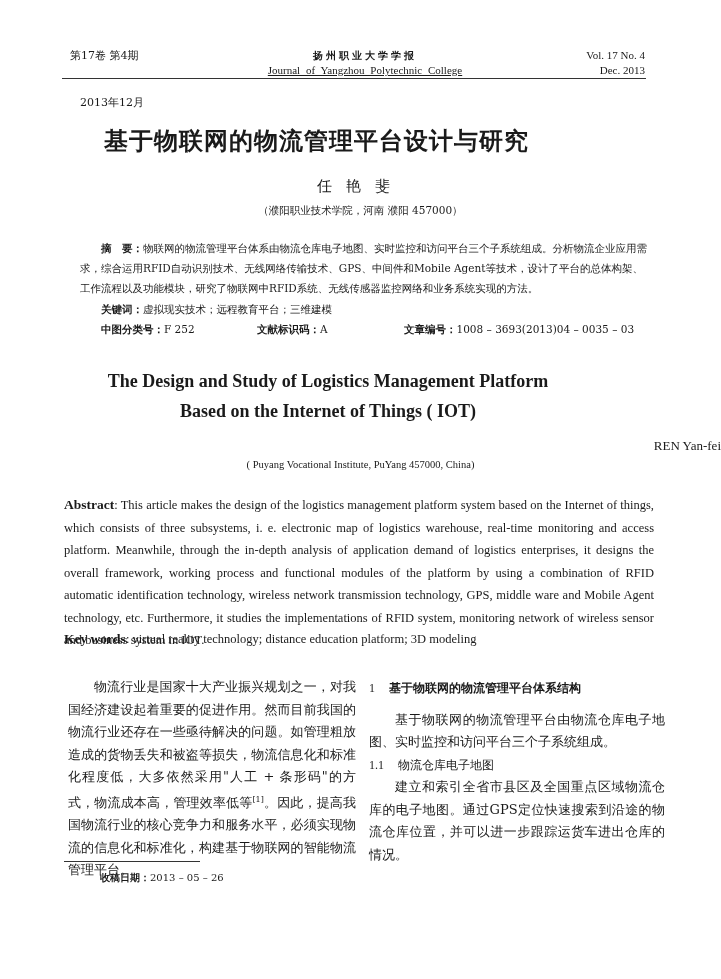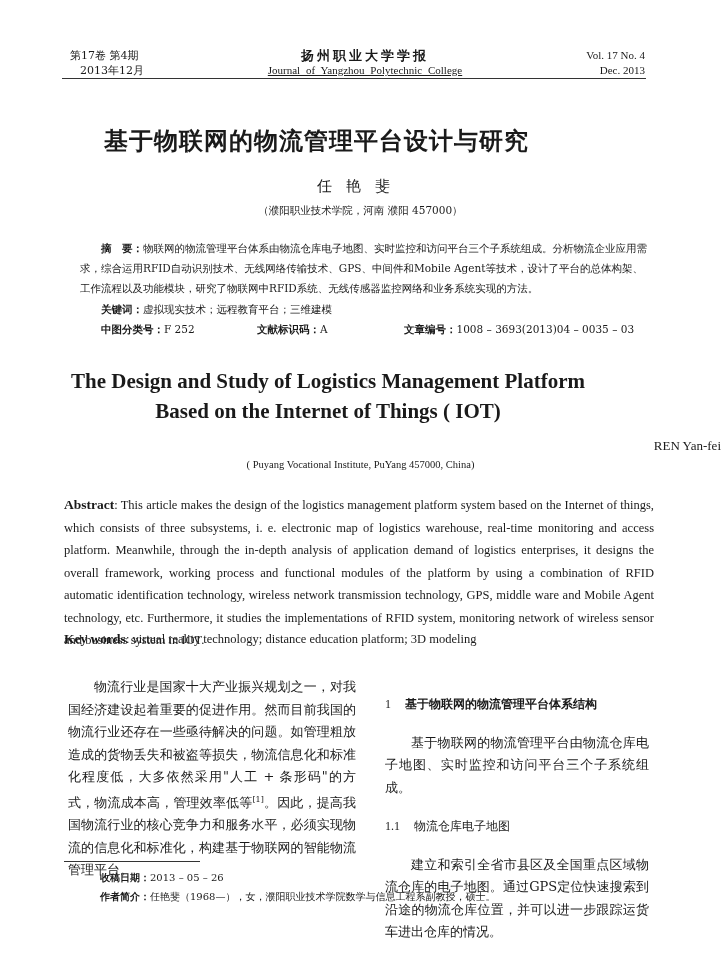--- a/index.html
+++ b/index.html
@@ -3,49 +3,49 @@
   <meta charset="utf-8">
   <style>
     html, body { margin: 0; padding: 0; }
     body {
       width: 721px; height: 979px; background: #ffffff; position: relative; overflow: hidden;
       color: #1a1a1a;
       font-family: "DejaVu Serif", "Liberation Serif", serif;
     }
     .abs { position: absolute; }
     .hdr-l { left: 70px; top: 48px; font-size: 11px; line-height: 15px; }
-    .hdr-l div:nth-child(2) { padding-left: 10px; }
+    .hdr-l div:nth-child(2) { padding-left: 10px; margin-top: 32px; }
     .hdr-c { left: 240px; width: 250px; top: 48px; text-align: center; font-size: 11px; line-height: 15px; }
-    .hdr-c .cn { font-family: "DejaVu Sans", sans-serif; font-weight: bold; letter-spacing: 3px; font-size: 13px; }
+    .hdr-c .cn { font-family: "DejaVu Sans", sans-serif; font-weight: bold; letter-spacing: 3px; font-size: 10px; }
     .hdr-c .en { font-family: "Liberation Serif", serif; font-size: 11px; text-decoration: underline; word-spacing: 3px; }
     .hdr-r { right: 76px; top: 48px; text-align: right; font-family: "Liberation Serif", serif; font-size: 11px; line-height: 15px; }
     .hdr-rule { left: 62px; width: 584px; top: 78px; height: 1px; background: #333; }
 
     .title-cn { left: 0; width: 633px; top: 125px; text-align: center; font-family: "DejaVu Sans", sans-serif; font-weight: bold; font-size: 24px; letter-spacing: 1px; }
     .author-cn { left: 0; width: 721px; top: 177px; text-align: center; font-size: 15px; letter-spacing: 14px; }
     .affil-cn { left: 0; width: 721px; top: 204px; text-align: center; font-size: 10.5px; }
 
     .abs-cn { left: 80px; width: 572px; top: 238px; font-size: 10.5px; line-height: 20px; text-indent: 2em; }
     .lbl { font-family: "DejaVu Sans", sans-serif; font-weight: bold; }
     .kw-cn { left: 101px; top: 299px; font-size: 10.5px; line-height: 20px; }
     .cls-row { left: 101px; top: 319px; font-size: 10.5px; line-height: 20px; width: 560px; }
     .cls-row span.cell { position: absolute; white-space: nowrap; }
 
-    .title-en { left: 0; width: 656px; top: 366px; text-align: center; font-family: "Liberation Serif", serif; font-weight: bold; font-size: 21px; line-height: 30px; }
+    .title-en { left: 0; width: 656px; top: 366px; text-align: center; font-family: "Liberation Serif", serif; font-weight: bold; font-size: 18px; line-height: 30px; }
     .author-en { left: 0; width: 721px; top: 438px; text-align: right; font-family: "Liberation Serif", serif; font-size: 13px; }
     .affil-en { left: 0; width: 721px; top: 459px; text-align: center; font-family: "Liberation Serif", serif; font-size: 10.5px; }
 
     .abs-en { left: 64px; width: 590px; top: 494px; font-family: "Liberation Serif", serif; font-size: 12.5px; line-height: 22.5px; text-align: justify; }
     .abs-en .lbl-en, .kw-en .lbl-en { font-weight: bold; font-size: 13.5px; }
     .kw-en { left: 64px; top: 629px; font-family: "Liberation Serif", serif; font-size: 12.5px; line-height: 20px; }
 
     .col-l { left: 64px; width: 296px; top: 672px; font-size: 13px; line-height: 22.5px; text-align: justify; }
     .col-l p { margin: 4px; text-indent: 2em; }
     .col-r { left: 369px; width: 296px; top: 677px; font-size: 13px; line-height: 22.5px; text-align: justify; }
-    .col-r p { margin: 16px; text-indent: 2em; }
+    .col-r p { margin: 0; text-indent: 2em; }
     .sec-h { font-family: "DejaVu Sans", sans-serif; font-weight: bold; font-size: 12px; margin-bottom: 9px !important; text-indent: 0 !important; }
     .sec-h .num { font-family: "Liberation Serif", serif; font-weight: normal; margin-right: 14px; }
     .subsec { text-indent: 0 !important; font-size: 12px; }
     .subsec .num { font-family: "Liberation Serif", serif; margin-right: 14px; }
     sup { font-size: 8px; }
 
     .foot-rule { left: 64px; width: 136px; top: 861px; height: 1px; background: #333; }
     .foot { left: 100px; top: 868px; font-size: 10px; line-height: 19px; }
   </style>
 </head>
@@ -102,14 +102,13 @@
 <div class="abs col-r">
   <p class="sec-h"><span class="num">1</span><span>基于物联网的物流管理平台体系结构</span></p>
   <p>基于物联网的物流管理平台由物流仓库电子地图、实时监控和访问平台三个子系统组成。</p>
   <p class="subsec"><span class="num">1.1</span><span>物流仓库电子地图</span></p>
   <p>建立和索引全省市县区及全国重点区域物流仓库的电子地图。通过GPS定位快速搜索到沿途的物流仓库位置，并可以进一步跟踪运货车进出仓库的情况。</p>
 </div>
 
 <div class="abs foot-rule"></div>
 <div class="abs foot">
   <div><span class="lbl">收稿日期：</span><span>2013 – 05 – 26</span></div>
-  <div><span class="lbl">作者简介：</span><span>任艳斐（1968—），女，濮阳职业技术学院数学与信息工程系副教授，硕士。</span></div>
 </div>
 
 </body></html>

